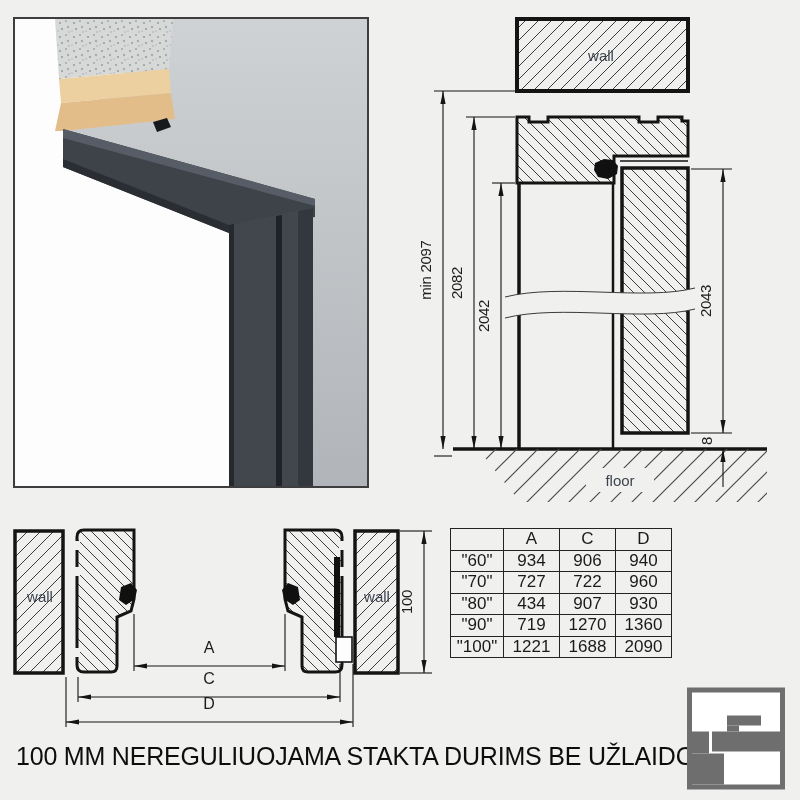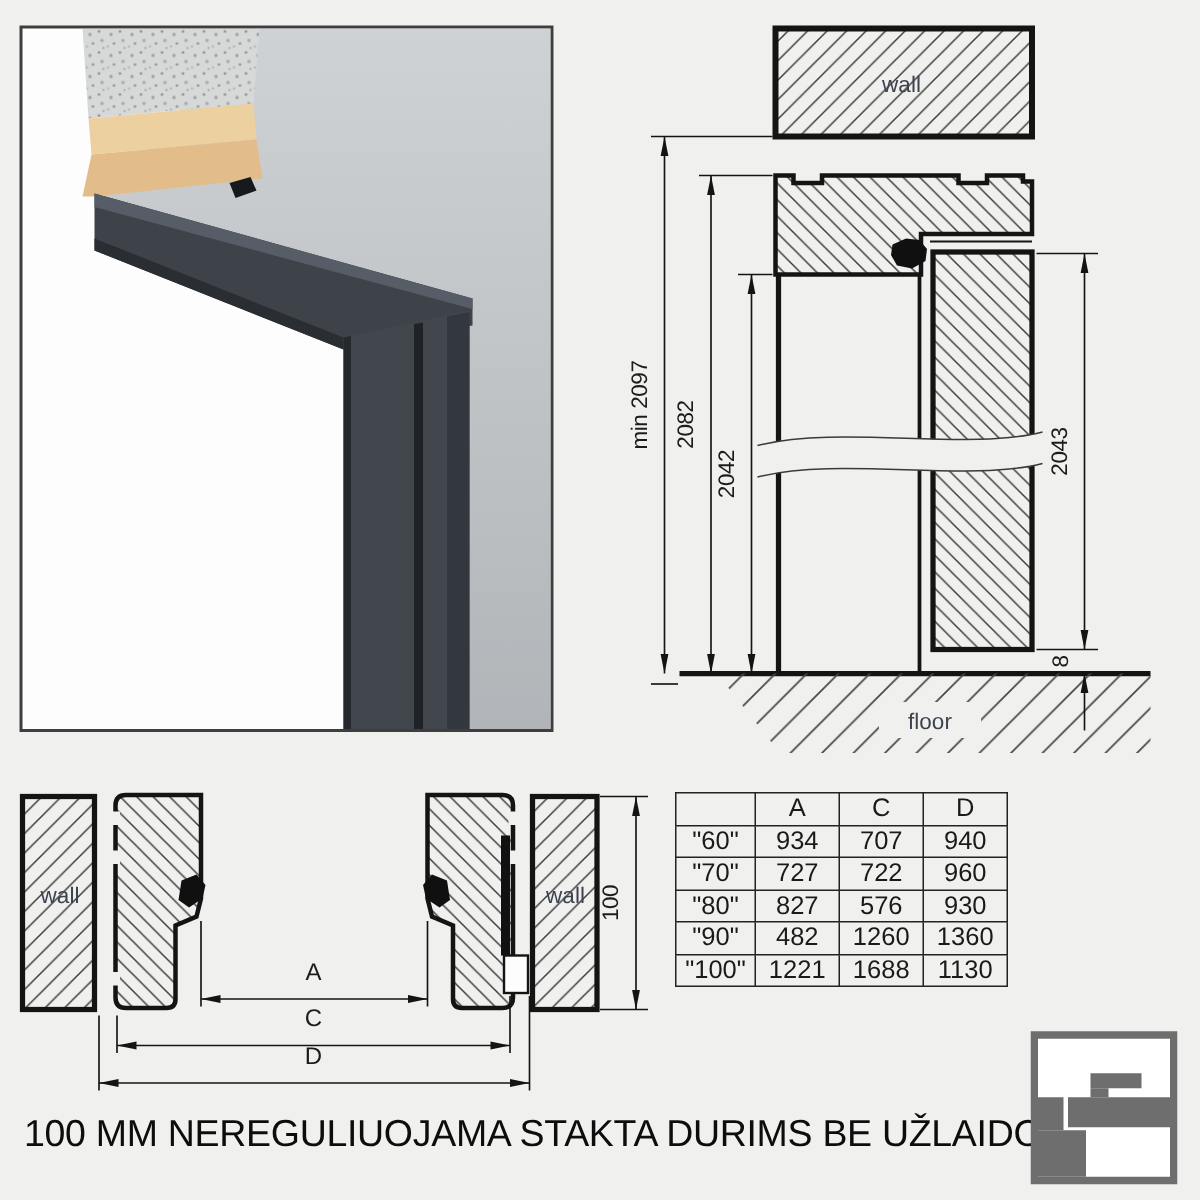--- a/index.html
+++ b/index.html
@@ -190,46 +190,46 @@
     <tbody>
         <tr>
       <th></th>
       <th>A</th>
       <th>C</th>
       <th>D</th>
     </tr>
     <tr>
       <td>"60"</td>
       <td>934</td>
-      <td>707</td>
+      <td>906</td>
       <td>940</td>
     </tr>
     <tr>
       <td>"70"</td>
       <td>727</td>
       <td>722</td>
       <td>960</td>
     </tr>
     <tr>
       <td>"80"</td>
-      <td>827</td>
-      <td>576</td>
+      <td>434</td>
+      <td>907</td>
       <td>930</td>
     </tr>
     <tr>
       <td>"90"</td>
-      <td>482</td>
-      <td>1260</td>
+      <td>719</td>
+      <td>1270</td>
       <td>1360</td>
     </tr>
     <tr>
       <td>"100"</td>
       <td>1221</td>
       <td>1688</td>
-      <td>1130</td>
+      <td>2090</td>
     </tr>
   </tbody>
     </table>
 
   <div class="page-title">100 MM NEREGULIUOJAMA STAKTA DURIMS BE UŽLAIDOS</div>
 
   <div class="brand-logo">
     <svg viewBox="0 0 98 102">
       <rect x="0" y="0" width="98" height="102" fill="#6e6e6e"></rect>
       <rect x="5" y="5" width="88" height="92" fill="#ffffff"></rect>

